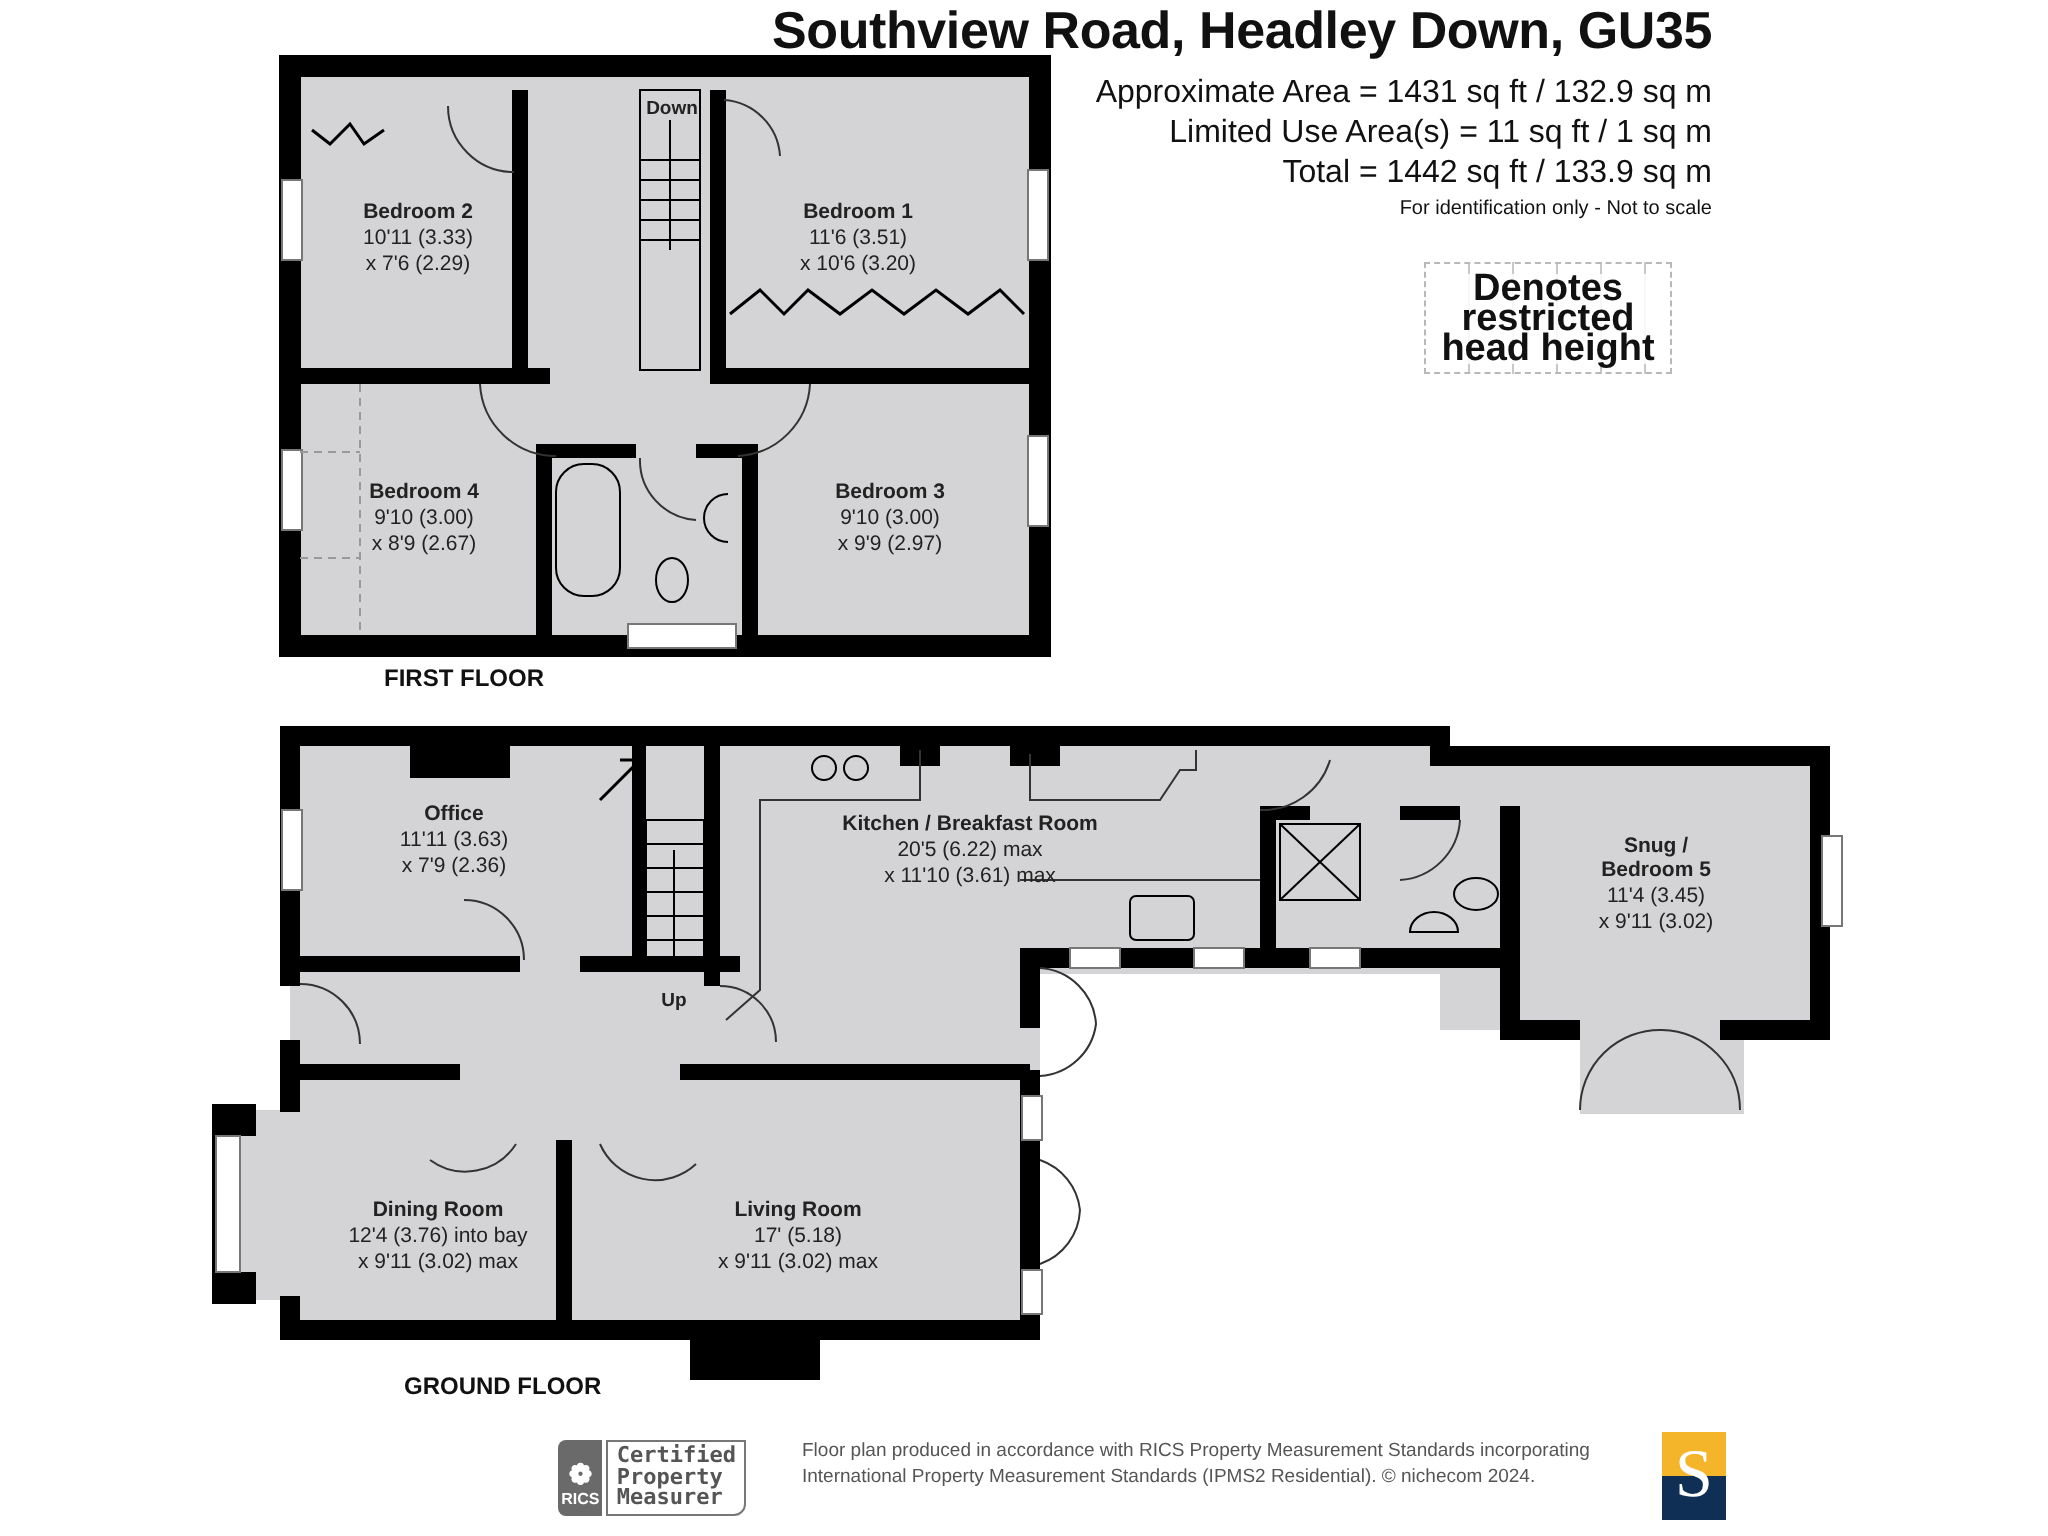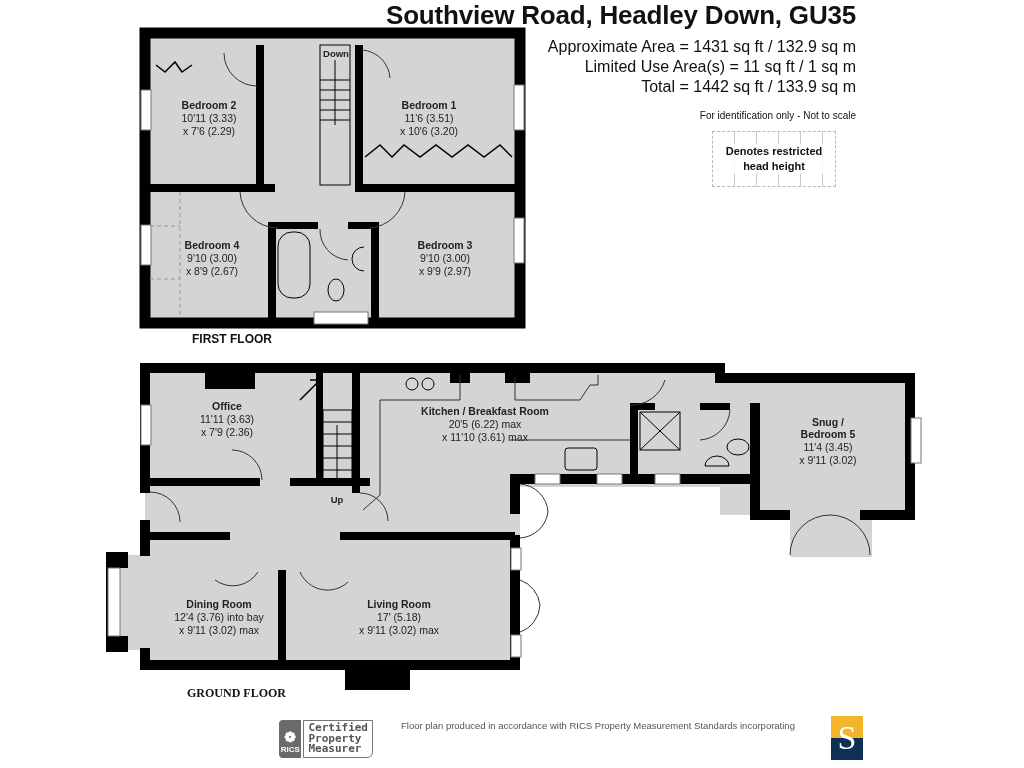--- a/index.html
+++ b/index.html
@@ -1,22 +1,22 @@
 <!DOCTYPE html>
 <html><head>
 <meta charset="utf-8">
 <style>
   html, body { margin:0; padding:0; background:#ffffff; }
   body { width:1024px; height:768px; position:relative; overflow:hidden; font-family:"Liberation Sans", sans-serif; color:#111; }
   .title { position:absolute; right:168px; top:0px; font-size:26px; font-weight:bold; letter-spacing:-0.2px; white-space:nowrap;margin-left:24px; }
   .areas { position:absolute; right:168px; top:37px; text-align:right; font-size:16px; line-height:20px; }
-  .areas .note { font-size:10px; line-height:16px;margin-top:11px; }
+  .areas .note { font-size:10px; line-height:16px; }
   .legend { position:absolute; left:712px; top:131px; width:124px; height:56px; border:1px dashed #b8b8b8; box-sizing:border-box;
             background-image:repeating-linear-gradient(90deg, transparent 0 21px, #c8c8c8 21px 22px);
-            display:flex; align-items:center; justify-content:center; text-align:center; font-weight:bold; font-size:11px; line-height:15px; }
+            display:flex; align-items:center; justify-content:center; text-align:center; font-weight:bold; font-size:19px; line-height:15px; }
   .legend span { background:rgba(255,255,255,0.85); }
   svg.plan { position:absolute; left:0; top:0; }
   .lbl { font-family:"Liberation Sans", sans-serif; fill:#222; text-anchor:middle; }
   .lbl .nm { font-weight:bold; font-size:10.5px; }
   .lbl .dm { font-size:10.5px; }
   .floorlbl { position:absolute; font-weight:bold; font-size:12px;padding-left:48px; }
   .footer-text { position:absolute; left:401px; top:720px; font-size:9.5px; line-height:12.5px; color:#555; white-space:nowrap; }
   .rics { position:absolute; left:279px; top:720px; width:94px; height:38px; display:flex; }
   .rics .mark { width:38px; height:38px; background:#6a6a6a; color:#fff; font-size:8px; font-weight:bold; display:flex; flex-direction:column; align-items:center; justify-content:flex-end; padding-bottom:4px; box-sizing:border-box; border-radius:4px 0 0 4px; }
   .rics .mark .glyph { font-size:14px; line-height:16px; }
@@ -193,33 +193,34 @@
 
   <text class="lbl" x="227" y="410"><tspan class="nm" x="227">Office</tspan><tspan class="dm" x="227" dy="13">11'11 (3.63)</tspan><tspan class="dm" x="227" dy="13">x 7'9 (2.36)</tspan></text>
   <text class="lbl" x="485" y="415"><tspan class="nm" x="485">Kitchen / Breakfast Room</tspan><tspan class="dm" x="485" dy="13">20'5 (6.22) max</tspan><tspan class="dm" x="485" dy="13">x 11'10 (3.61) max</tspan></text>
   <text class="lbl" x="828" y="426"><tspan class="nm" x="828">Snug /</tspan><tspan class="nm" x="828" dy="12">Bedroom 5</tspan><tspan class="dm" x="828" dy="13">11'4 (3.45)</tspan><tspan class="dm" x="828" dy="13">x 9'11 (3.02)</tspan></text>
   <text class="lbl" x="219" y="608"><tspan class="nm" x="219">Dining Room</tspan><tspan class="dm" x="219" dy="13">12'4 (3.76) into bay</tspan><tspan class="dm" x="219" dy="13">x 9'11 (3.02) max</tspan></text>
   <text class="lbl" x="399" y="608"><tspan class="nm" x="399">Living Room</tspan><tspan class="dm" x="399" dy="13">17' (5.18)</tspan><tspan class="dm" x="399" dy="13">x 9'11 (3.02) max</tspan></text>
   <text class="lbl" x="337" y="503" font-size="9.5" font-weight="bold">Up</text>
 </svg>
 
 <div class="floorlbl" style="left:144px; top:332px;">FIRST FLOOR</div>
-<div class="floorlbl" style="left:139px; top:686px;font-family:Liberation Serif, serif;">GROUND FLOOR</div>
+<div class="floorlbl" style="left:154px; top:686px;">GROUND FLOOR</div>
 
 <div class="rics">
   <div class="mark">
     <span class="glyph">❁</span>
     <span>RICS</span>
   </div>
   <div class="cert">
     <div>Certified</div>
     <div>Property</div>
     <div>Measurer</div>
   </div>
 </div>
 <div class="footer-text">
   <div>Floor plan produced in accordance with RICS Property Measurement Standards incorporating</div>
+  <div>International Property Measurement Standards (IPMS2 Residential).   © nichecom 2024.</div>
 </div>
 <div class="seymours">
   <div class="top"></div>
     <div class="bot"></div>
   <div class="s">S</div>
 </div>
 
 </body></html>

